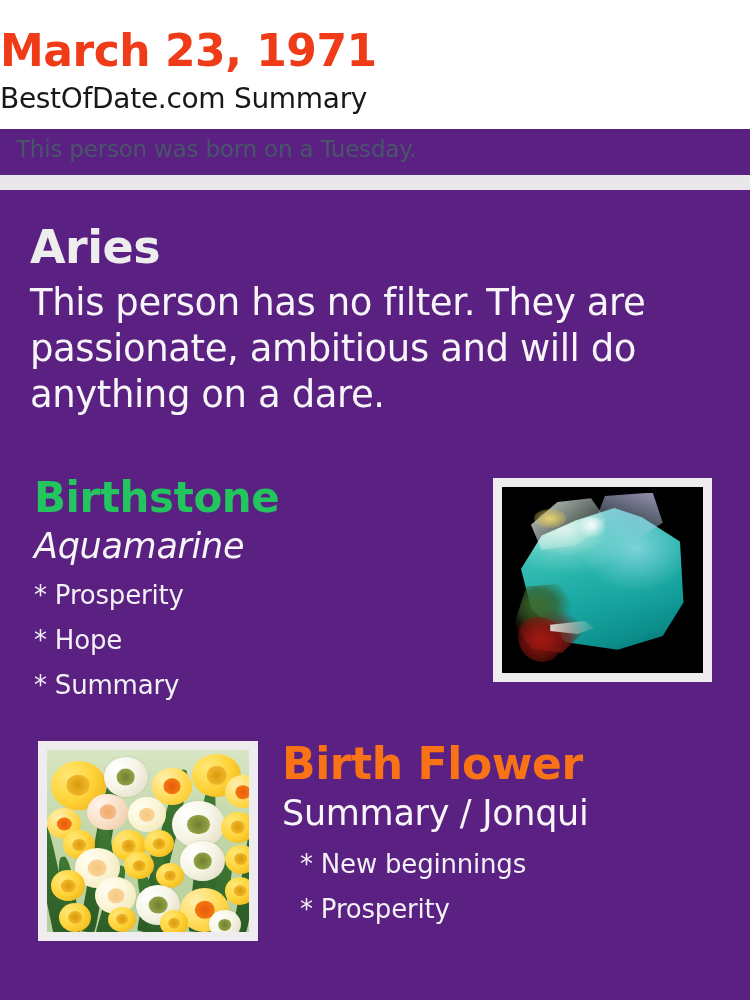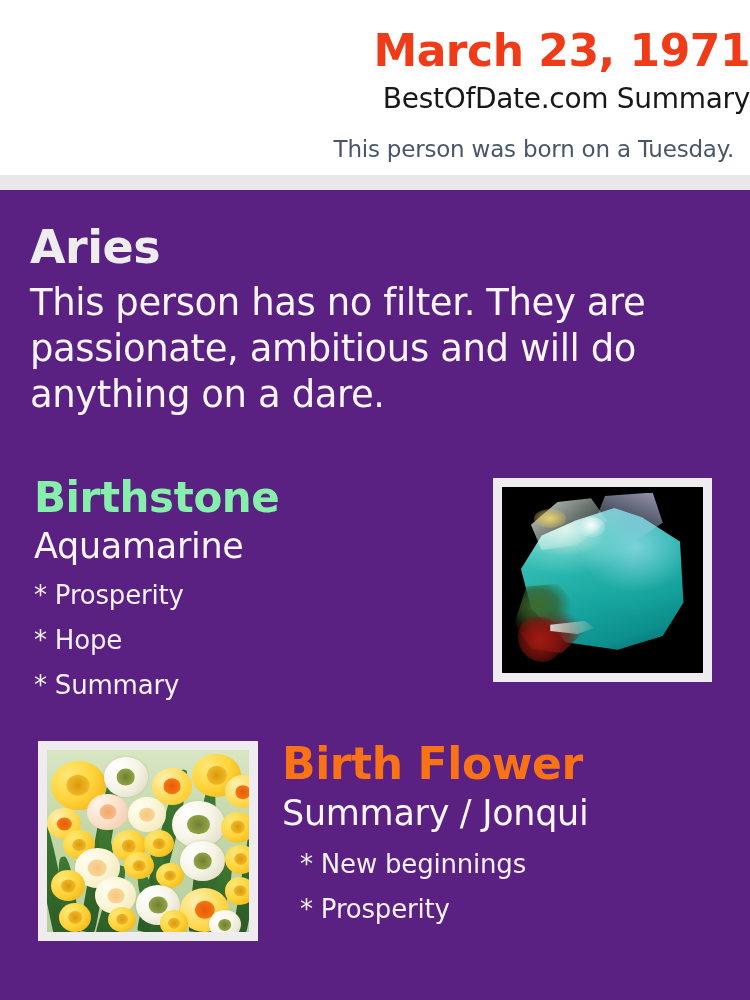--- a/index.html
+++ b/index.html
@@ -20,23 +20,23 @@
     height: 1000px;
     background: #5a2183;
   }
 
   
   .header {
     position: absolute;
     left: 0;
     top: 0;
     width: 750px;
-    height: 175px;
+    height: 129px;
     background: #ffffff;
-    text-align: right;
+    text-align: left;
   }
   .header-date {
     margin: 0;
     padding-top: 26px;
     font-size: 44px;
     font-weight: bold;
     line-height: 50px;
     letter-spacing: -0.5px;
     color: #ef3b17;
     font-family: "DejaVu Sans", "Liberation Sans", sans-serif;
@@ -108,31 +108,32 @@
     position: absolute;
     left: 34px;
     top: 283px;
     width: 440px;
   }
   .birthstone-heading {
     margin: 0;
     font-size: 42px;
     line-height: 50px;
     font-weight: bold;
-    color: #86efac;
+    color: #22c55e;
     letter-spacing: -0.4px;
   }
   .birthstone-name {
     margin: 0;
     padding-top: 2px;
     font-size: 35px;
     line-height: 42px;
     color: #f7f5f8;
     font-weight: 400;
     letter-spacing: -0.3px;
+    font-style: italic;
   }
   .trait-list {
     list-style: none;
     margin: 0;
     padding: 6px 0 0 0;
   }
   .trait-list li {
     font-size: 26px;
     line-height: 45px;
     color: #f3f1f5;

